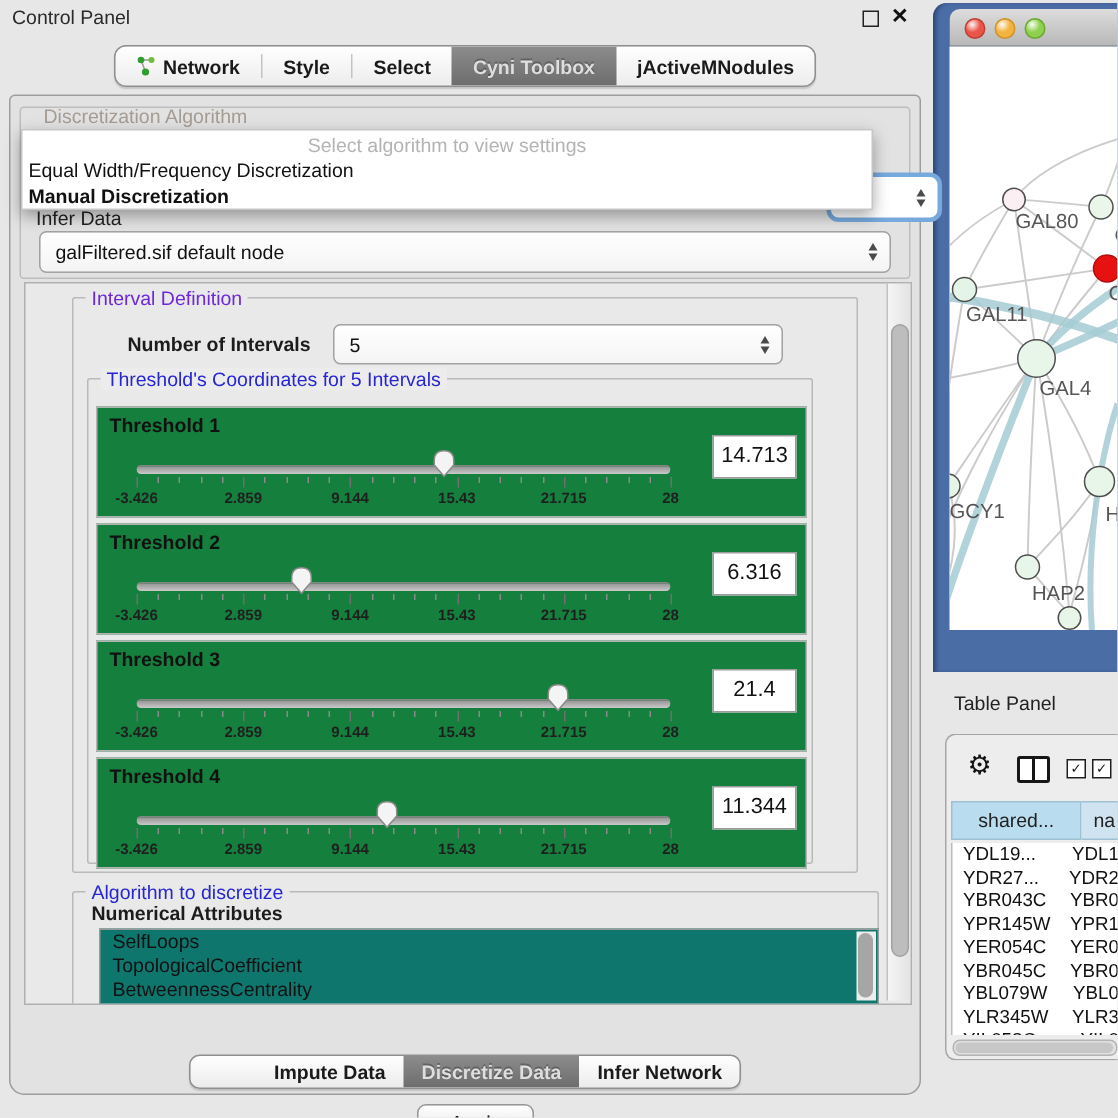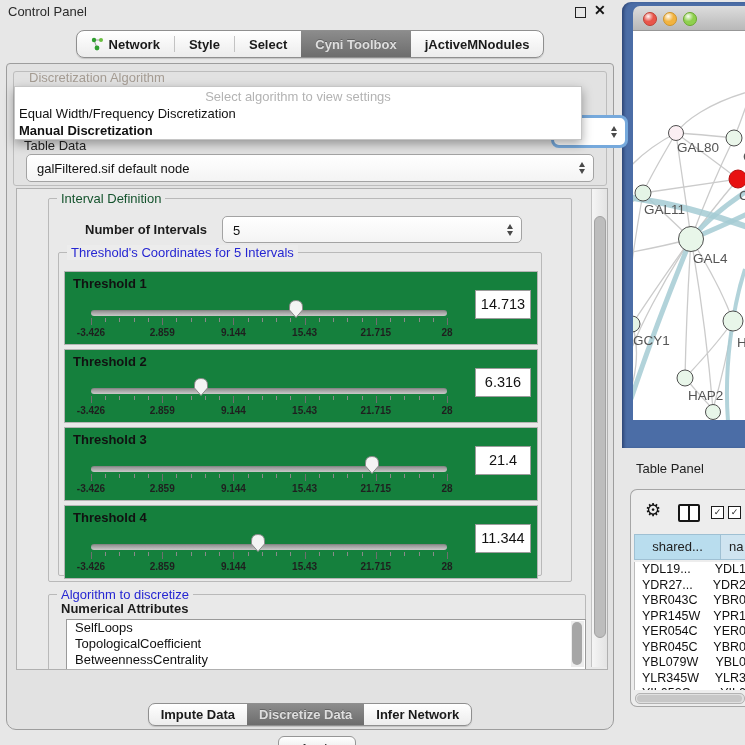--- a/index.html
+++ b/index.html
@@ -12,21 +12,21 @@
   .cp-title{left:8px;top:4px;font-size:13px;color:#2a2a2a;}
   .float-btn{left:575px;top:7px;width:9px;height:9px;border:1.5px solid #222;background:transparent;}
   .close-btn{left:594px;top:2px;font-size:14px;font-weight:bold;color:#111;}
 
   .tabbar{left:0;top:30px;width:620px;display:flex;justify-content:center;}
   .seg{display:flex;align-items:stretch;height:26px;border:1px solid #8f8f8f;border-radius:8px;
        background:linear-gradient(#ffffff,#ececec);overflow:hidden;box-shadow:0 1px 1px rgba(0,0,0,.15);}
   .seg .s{display:flex;align-items:center;gap:5px;padding:0 14px;font-size:13px;font-weight:bold;color:#1a1a1a;white-space:nowrap;}
   .seg .sel{background:linear-gradient(#8c8c8c,#6d6d6d);color:#dedede;text-shadow:0 -1px 0 rgba(0,0,0,.25);}
   .seg .sep{width:1px;background:#c3c3c3;margin:5px 0;}
-  .seg2{height:21px;border-radius:7px;}
+  .seg2{height:21px;border-radius:7px;padding-left:44px;}
   .seg2 .s{padding:0 12px;}
 
   .outer{left:6px;top:63px;width:606px;height:665px;background:#e2e2e2;
          border:1px solid #9d9d9d;border-radius:4px 4px 10px 10px;}
 
   .topgroup{left:6px;top:7px;width:592px;height:113px;border:1px solid #bdbdbd;border-radius:3px;}
   .fade-legend{left:12px;top:-2px;font-size:13px;color:#a59c93;background:transparent;padding:0 3px;}
   .td-label{left:10px;top:66px;font-size:13px;color:#222;}
   .combo{background:linear-gradient(#ffffff,#f4f4f4);border:1px solid #a3a3a3;border-radius:5px;
          font-size:13px;color:#111;}
@@ -47,21 +47,21 @@
   .popup .item.b{font-weight:bold;}
 
   .scrollpanel{left:9px;top:124px;width:590px;height:480px;background:#e9e9e9;
                border:1px solid #b0b0b0;overflow:hidden;}
   .vscroll{right:0;top:0;width:15px;height:478px;background:linear-gradient(90deg,#f5f5f5,#e3e3e3);
            border-left:1px solid #c2c2c2;}
   .vthumb{position:absolute;left:2px;width:10px;background:#bdbdbd;border:1px solid #a2a2a2;border-radius:6px;}
 
   .group{border:1px solid #b9b9b9;border-radius:2px;}
   .legend{position:absolute;left:8px;top:-8px;font-size:13px;padding:0 4px;background:#e9e9e9;white-space:nowrap;}
-  .legend.green{color:#14532d;}
+  .legend.green{color:#6d28d9;}
   .legend.blue{color:#2626d2;}
 
   .ig{left:31px;top:9px;width:522px;height:382px;}
   .noi-label{left:36px;top:23px;font-size:13px;font-weight:bold;}
   .noi-combo{left:173px;top:17px;width:298px;height:25px;}
   .tg{left:9px;top:53px;width:482px;height:322px;}
 
   .thr-rows{position:absolute;left:5px;top:18px;right:5px;}
   .thr-row{position:relative;width:472px;height:72px;margin-bottom:4px;background:#15803d;border:1px solid #b4b4b4;}
   .thr-label{position:absolute;left:8px;top:4px;font-size:13px;font-weight:bold;color:#111;}
@@ -71,21 +71,21 @@
   .ticks{position:absolute;left:26px;top:46px;width:356px;height:8px;}
   .tick{position:absolute;top:0;width:1px;height:4px;background:#8a8a8a;}
   .tick.major{height:7px;background:#6f6f6f;}
   .tlabels{position:absolute;left:26px;top:55px;width:356px;height:12px;}
   .tlabels span{position:absolute;transform:translateX(-50%);font-size:10px;font-weight:bold;color:#1f1f1f;white-space:nowrap;}
   .vbox{position:absolute;right:6px;top:18px;width:54px;height:27px;background:#fff;border:1px solid #9c9c9c;
         text-align:center;line-height:27px;font-size:14.5px;color:#111;}
 
   .ag{left:31px;top:405px;width:536px;height:75px;}
   .ag-heading{left:12px;top:6px;font-size:13px;font-weight:bold;}
-  .attr-list{left:17px;top:24px;width:518px;height:50px;background:#ffffff;border:1px solid #9a9a9a;overflow:hidden;}
+  .attr-list{left:17px;top:24px;width:518px;height:50px;background:#0f766e;border:1px solid #9a9a9a;overflow:hidden;}
   .attr-item{height:16px;line-height:16px;padding-left:8px;font-size:13px;color:#111;white-space:nowrap;}
   .list-scroll{position:absolute;right:1px;top:1px;width:13px;height:46px;background:#ededed;}
   .list-thumb{position:absolute;left:1px;top:1px;width:10px;height:43px;background:#a6a6a6;border-radius:5px;}
 
   .apply-row{left:7px;top:668px;width:606px;height:32px;background:#e7e7e7;text-align:center;}
   .apply-btn{margin-top:4px;display:inline-block;min-width:64px;height:23px;line-height:23px;font-size:13.5px;
              background:linear-gradient(#ffffff,#dcdcdc);border:1px solid #969696;border-radius:6px;padding:0 6px;}
   .bottom-tabs{left:0;top:703px;width:620px;display:flex;justify-content:center;}
 
   .net-icon{display:inline-block;width:13px;height:14px;}
@@ -158,21 +158,21 @@
         </div>
       <div class="s">
           <span>jActiveMNodules</span>
         </div>
     </div>
   </div>
 
   <div class="abs outer">
     <div class="abs topgroup">
       <div class="abs fade-legend">Discretization Algorithm</div>
-      <div class="abs td-label">Table Data</div>
+      <div class="abs td-label">Infer Data</div>
       <div class="abs combo td-combo">
         <span class="txt">galFiltered.sif default node</span>
         <span class="spin">
             <i class="up"></i>
             <i class="dn"></i>
           </span>
       </div>
       <div class="abs focus-combo">
         <span class="spin">
             <i class="up"></i>

